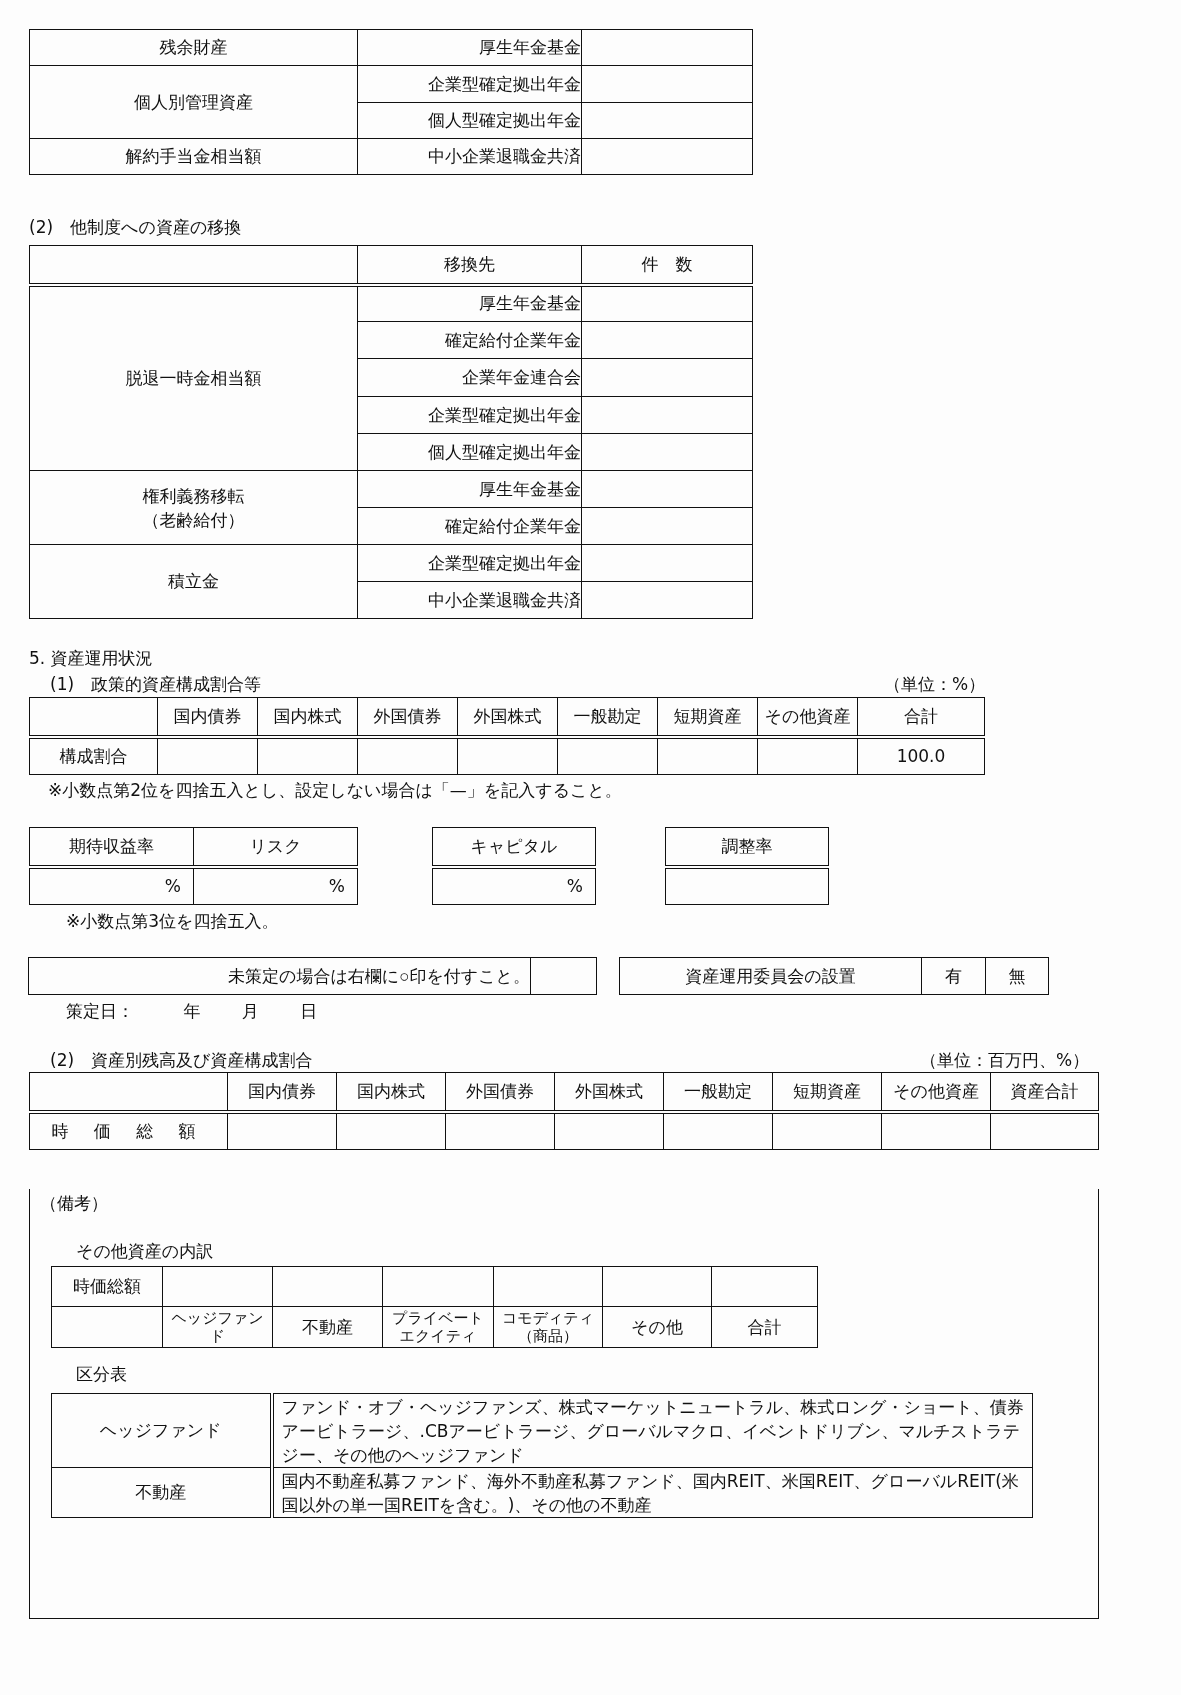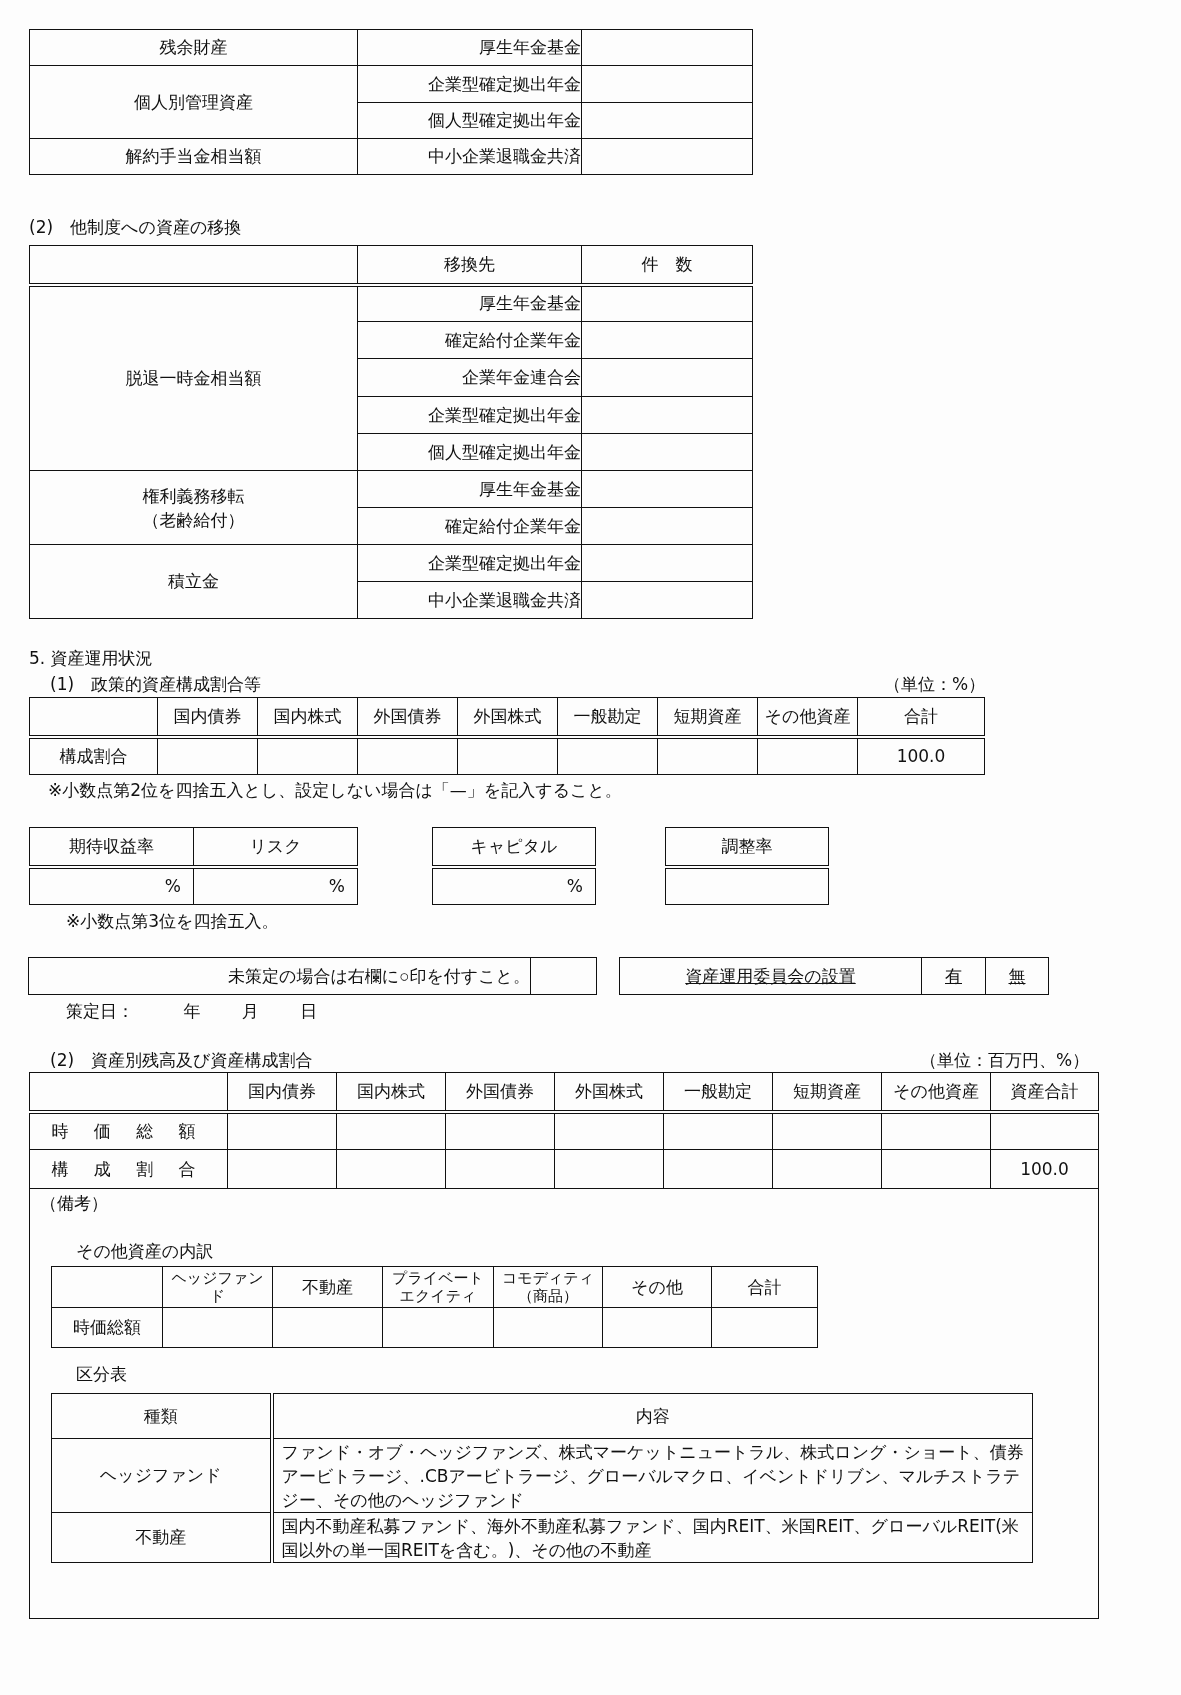--- a/index.html
+++ b/index.html
@@ -202,21 +202,21 @@
   </tr>
 </tbody>
   </table>
 <div class="label" style="left:66px; top:1000px;">
   <span>策定日：</span>
   <span style="display:inline-block; width:44px;"></span><span>年</span>
   <span style="display:inline-block; width:36px;"></span><span>月</span>
   <span style="display:inline-block; width:36px;"></span><span>日</span>
 </div>
 
-<table style="left:619px; top:957px; width:429px;text-decoration:underline;">
+<table style="left:619px; top:957px; width:429px;">
   <colgroup>
       <col style="width:302px">
       <col style="width:64px">
       <col style="width:63px">
     </colgroup>
   <tbody>
       <tr style="height:37px">
     <td class="c">資産運用委員会の設置</td>
     <td class="c">有</td>
     <td class="c">無</td>
@@ -255,90 +255,75 @@
     <td class="c"><span class="spaced">時 価 総 額</span></td>
     <td></td>
         <td></td>
     <td></td>
         <td></td>
     <td></td>
         <td></td>
     <td></td>
         <td></td>
   </tr>
-  <tr style="height:39px">
-    <td class="c"><span class="spaced">構 成 割 合</span></td>
-    <td></td>
-        <td></td>
-    <td></td>
-        <td></td>
-    <td></td>
-        <td></td>
-    <td></td>
-    <td class="c">100.0</td>
-  </tr>
 </tbody>
   </table>
 
 <div class="frame" style="left:29px; top:1189px; width:1068px; height:429px;"></div>
 <div class="label" style="left:40px; top:1192px;">（備考）</div>
 
 <div class="label" style="left:76px; top:1240px;">その他資産の内訳</div>
 <table style="left:51px; top:1266px; width:766px;">
   <colgroup>
     <col style="width:111px">
       <col style="width:110px">
       <col style="width:110px">
       <col style="width:111px">
     <col style="width:109px">
       <col style="width:109px">
       <col style="width:106px">
   </colgroup>
   <tbody>
-      <tr style="height:41px">
+      <tr style="height:40px">
+    <td class="c">時価総額</td>
+    <td></td>
+        <td></td>
+    <td></td>
+        <td></td>
+    <td></td>
+        <td></td>
+  </tr>
+  <tr style="height:41px">
     <th></th>
     <th class="c small">
       <div>ヘッジファン</div>
       <div>ド</div>
     </th>
     <th class="c">不動産</th>
     <th class="c small">
       <div>プライベート</div>
       <div>エクイティ</div>
     </th>
     <th class="c small">
       <div>コモディティ</div>
       <div>（商品）</div>
     </th>
     <th class="c">その他</th>
     <th class="c">合計</th>
   </tr>
-  <tr style="height:40px">
-    <td class="c">時価総額</td>
-    <td></td>
-        <td></td>
-    <td></td>
-        <td></td>
-    <td></td>
-        <td></td>
-  </tr>
 </tbody>
   </table>
 
 <div class="label" style="left:76px; top:1363px;">区分表</div>
 <table style="left:51px; top:1393px; width:981px;">
   <colgroup>
       <col style="width:220px">
       <col style="width:761px">
     </colgroup>
   <tbody>
-      <tr style="height:45px">
-    <th class="c dbl-right">種類</th>
-    <th class="c">内容</th>
-  </tr>
   <tr style="height:74px">
     <td class="c dbl-right">ヘッジファンド</td>
     <td class="wrap" style="padding:0 8px;">ファンド・オブ・ヘッジファンズ、株式マーケットニュートラル、株式ロング・ショート、債券アービトラージ、.CBアービトラージ、グローバルマクロ、イベントドリブン、マルチストラテジー、その他のヘッジファンド</td>
   </tr>
   <tr style="height:50px">
     <td class="c dbl-right">不動産</td>
     <td class="wrap" style="padding:0 8px;">国内不動産私募ファンド、海外不動産私募ファンド、国内REIT、米国REIT、グローバルREIT(米国以外の単一国REITを含む。)、その他の不動産</td>
   </tr>
 </tbody>
   </table>

